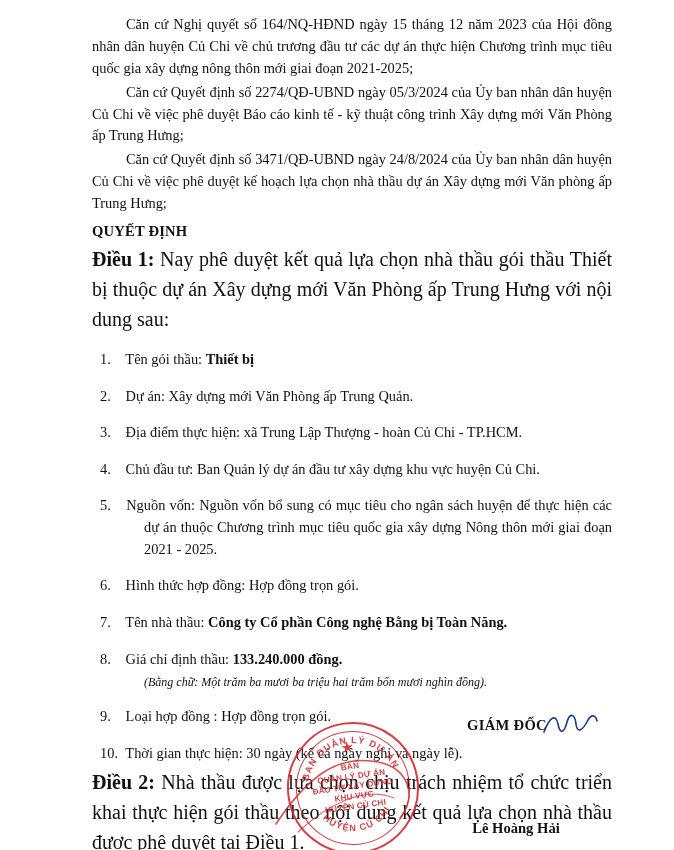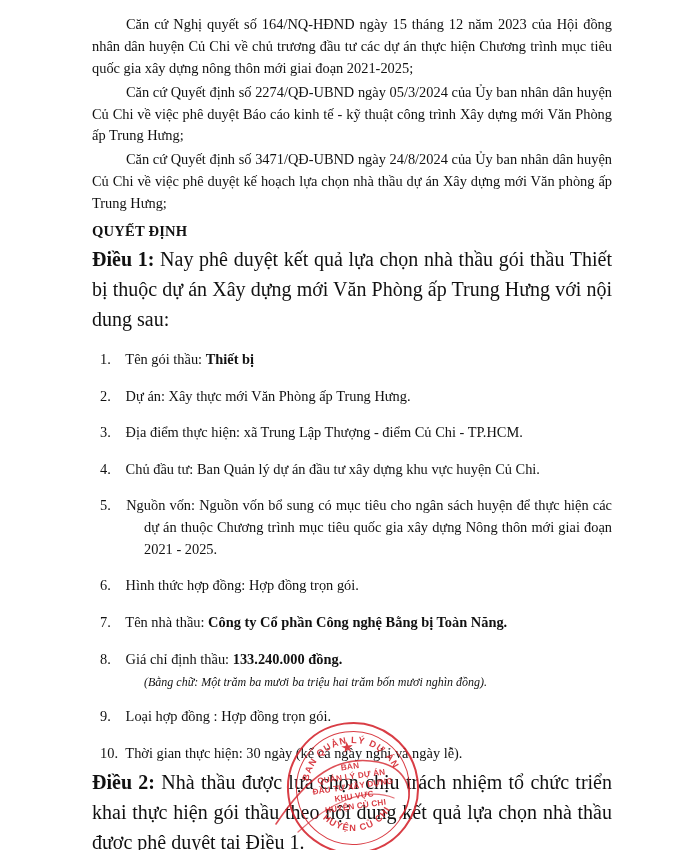--- a/index.html
+++ b/index.html
@@ -209,24 +209,24 @@
 
     <div class="dieu-block">
       <span class="dieu-label">Điều 1:</span><span> Nay phê duyệt kết quả lựa chọn nhà thầu gói thầu Thiết bị thuộc dự án Xây dựng mới Văn Phòng ấp Trung Hưng với nội dung sau:</span>
     </div>
 
     <ol class="items">
       <li>
         <span class="num">1.</span><span> Tên gói thầu: </span><span class="b">Thiết bị</span>
       </li>
       <li>
-        <span class="num">2.</span><span> Dự án: </span><span>Xây thực mới Văn Phòng ấp Trung Hưng.</span>
-      </li>
-      <li>
-        <span class="num">3.</span><span> Địa điểm thực hiện: </span><span>xã Trung Lập Thượng - điểm Củ Chi - TP.HCM.</span>
+        <span class="num">2.</span><span> Dự án: </span><span>Xây dựng mới Văn Phòng ấp Trung Quản.</span>
+      </li>
+      <li>
+        <span class="num">3.</span><span> Địa điểm thực hiện: </span><span>xã Trung Lập Thượng - hoàn Củ Chi - TP.HCM.</span>
       </li>
       <li>
         <span class="num">4.</span><span> Chủ đầu tư: </span><span>Ban Quản lý dự án đầu tư xây dựng khu vực huyện Củ Chi.</span>
       </li>
       <li>
         <span class="num">5.</span><span> Nguồn vốn: </span><span>Nguồn vốn bổ sung có mục tiêu cho ngân sách huyện để thực hiện các dự án thuộc Chương trình mục tiêu quốc gia xây dựng Nông thôn mới giai đoạn 2021 - 2025.</span>
       </li>
       <li>
         <span class="num">6.</span><span> Hình thức hợp đồng: </span><span>Hợp đồng trọn gói.</span>
       </li>
@@ -255,20 +255,27 @@
 
     <div class="dieu-block">
       <span class="dieu-label">Điều 3:</span><span> Các bộ phận trực thuộc Ban Quản lý dự án đầu tư xây dựng khu vực huyện Củ Chi và các đơn vị liên quan có trách nhiệm thực hiện Quyết định này kể từ ngày ký.</span>
     </div>
 
   </div>
 
   <div class="footer">
 
 
+    <div class="signature">
+      <span class="sig-title">GIÁM ĐỐC</span>
+      <svg class="sig-scribble" viewBox="0 0 60 30">
+        <path d="M4 22 C10 6, 16 4, 18 14 C20 24, 24 24, 27 12 C30 2, 35 4, 36 14 C37 23, 42 22, 48 10 C52 3, 56 6, 57 11" fill="none" stroke="#1a3a8f" stroke-width="1.6" stroke-linecap="round"></path>
+      </svg>
+      <span class="sig-name">Lê Hoàng Hải</span>
+    </div>
 
     <div class="stamp">
       <div class="inner-ring"></div>
       <div class="star">★</div>
       <svg width="128" height="128" viewBox="0 0 128 128">
         <defs>
           <path id="arcTop" d="M 19,64 A 45,45 0 0 1 109,64"></path>
           <path id="arcBottom" d="M 21,64 A 43,43 0 0 0 107,64"></path>
         </defs>
         <text>

